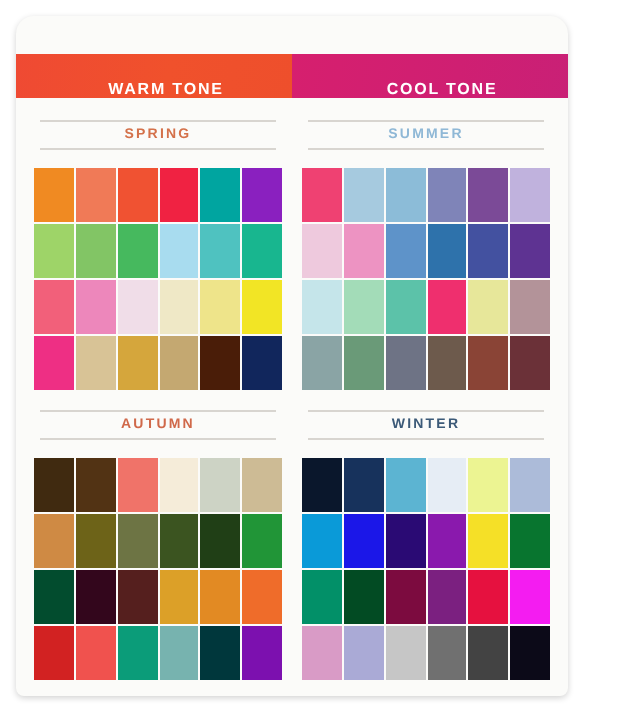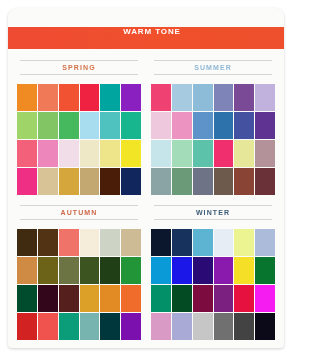--- a/index.html
+++ b/index.html
@@ -31,21 +31,21 @@
     position: absolute;
     left: 0;
     top: 19px;
     width: 276px;
     height: 22px;
     display: flex;
   }
   .tone-tab {
     flex: 1 1 50%;
     display: flex;
-    align-items: flex-start;
+    align-items: flex-end;
     justify-content: center;
     font-size: 8px;
     font-weight: bold;
     letter-spacing: 0.9px;
     color: #ffffff;
     text-transform: uppercase;
     user-select: none;
     padding-left: 12px;
   }
   .tone-tab.warm {
@@ -115,20 +115,23 @@
   }
 </style>
 </head>
 <body>
 
 <div class="app-frame">
 
   <div class="tone-tabs">
     <div class="tone-tab warm">
       <span>WARM TONE</span>
+    </div>
+    <div class="tone-tab cool">
+      <span>COOL TONE</span>
     </div>
   </div>
 
   <div class="seasons">
 
     <div class="season">
       <div class="season-heading">
         <div class="rule"></div>
         <div class="season-title spring">SPRING</div>
         <div class="rule"></div>

